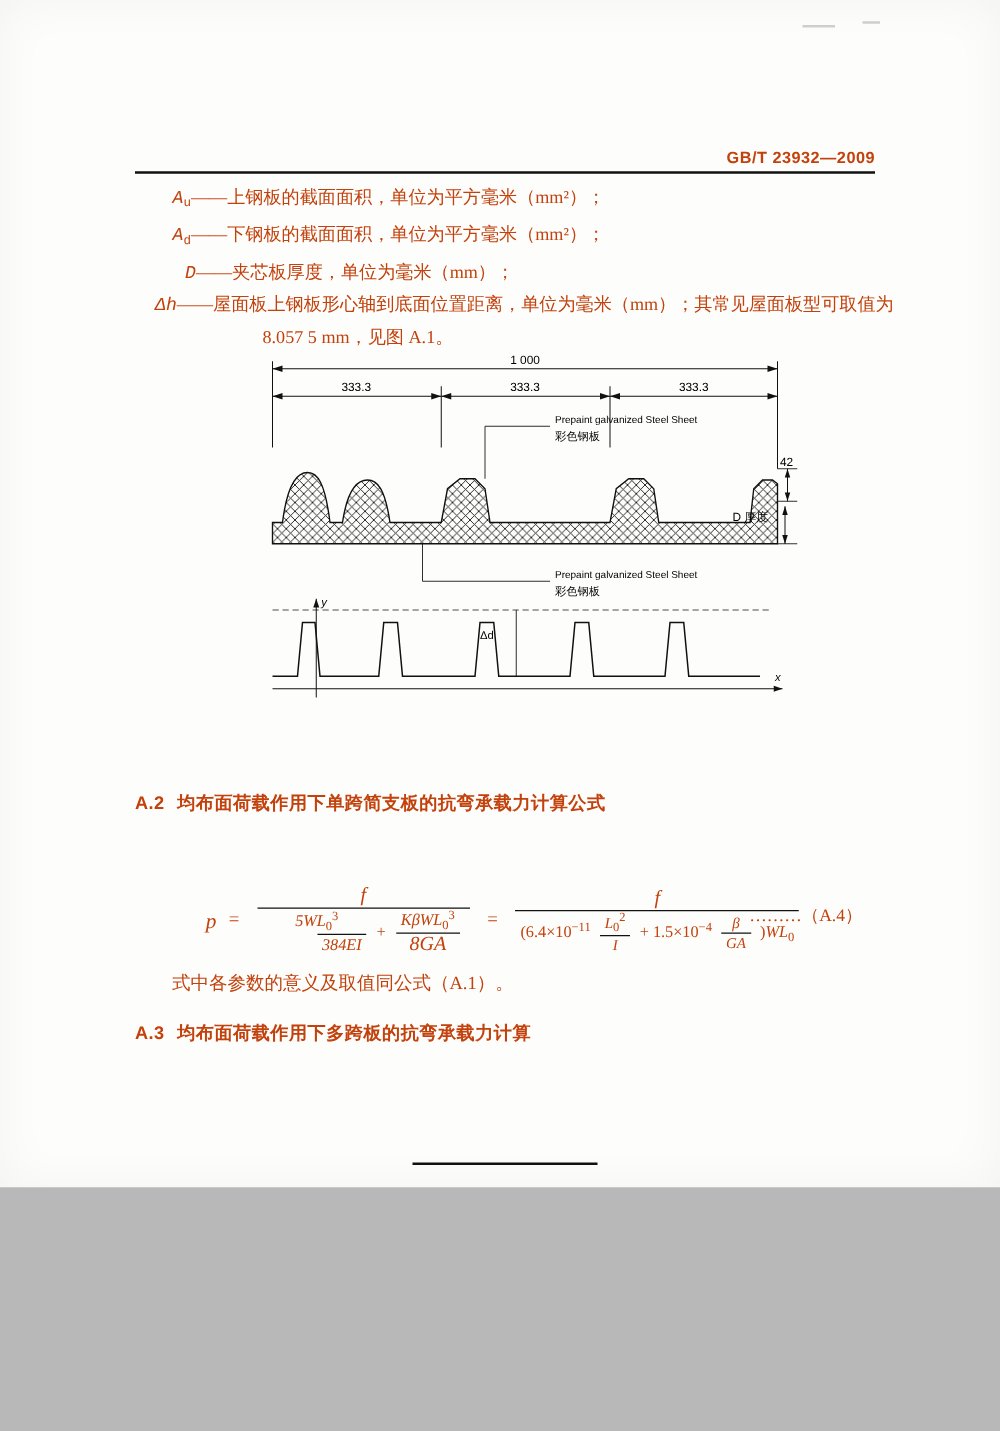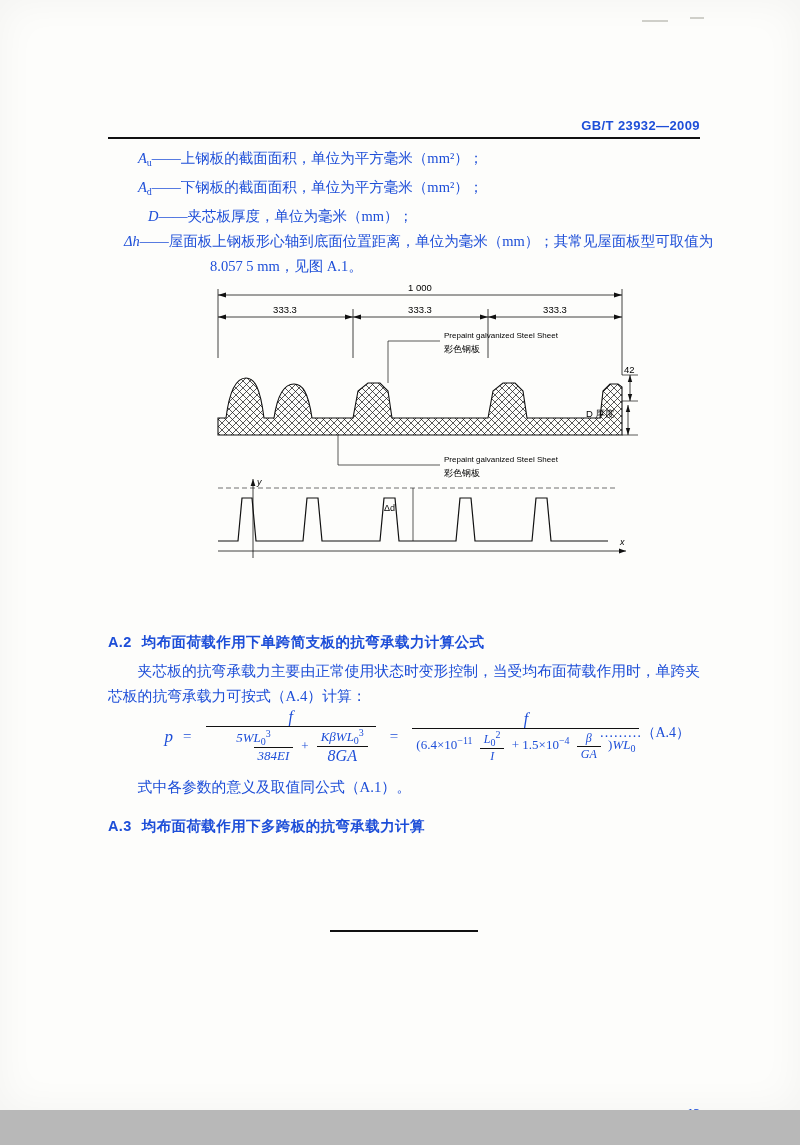--- a/index.html
+++ b/index.html
@@ -3,25 +3,25 @@
 <meta charset="utf-8">
 <style>
   html, body {
     margin: 0;
     padding: 0;
     background: #b8b8b8;
   }
   .page {
     position: relative;
     width: 800px;
-    height: 1110px;
+    height: 950px;
     background: #fdfdfb;
     overflow: hidden;
     font-family: "Liberation Serif", serif;
-    color: #1d4ed8;
+    color: #c2410c;
     box-sizing: border-box;
     padding-left: 25px;
   }
   .page::before{
     content:"";
     position:absolute;
     left:0; top:0; right:0; bottom:0;
     box-shadow: inset 0 0 40px rgba(0,0,0,0.045);
     pointer-events:none;
   }
@@ -53,21 +53,21 @@
   
   .defs {
     position: absolute;
     left: 30px;
     top: 146px;
     width: 560px;
     font-size: 14.5px;
     line-height: 25px;
   }
   .def-row { white-space: nowrap; }
-  .def-sym { font-family: Liberation Serif, serif; font-style: italic; }
+  .def-sym { font-family: Liberation Mono, monospace; font-style: italic; }
   .sub { font-size: 10px; vertical-align: -3px; font-style: normal;}
   .sup { font-size: 10px; vertical-align: 5px; font-style: normal;}
   .def-cont {
     margin-left: 72px;
   }
   .unit-note {
     position: absolute;
     right: 30px;
     top: 268px;
     font-size: 13px;
@@ -275,21 +275,20 @@
         <line x1="205" y1="205" x2="205" y2="258" stroke="#111" stroke-width="0.7"></line>
         <text x="176" y="228" font-size="9" font-family="Liberation Serif, serif">Δd</text>
       </svg>
     </div>
 
 
     <div class="sec" style="top:633px;">
       <span class="num">A.2</span><span>均布面荷载作用下单跨简支板的抗弯承载力计算公式</span>
     </div>
 
-    <div class="para" style="top:659px;">夹芯板的抗弯承载力主要由正常使用状态时变形控制，当受均布面荷载作用时，单跨夹芯板的抗弯承载力可按式（A.4）计算：</div>
 
     <div class="formula" style="top:708px;">
       <span class="fbox" style="font-style:italic; font-size:17px;">p</span>
       <span class="fbox" style="margin:0 6px;">=</span>
       <span class="frac">
         <span class="num-part ital" style="font-size:16px;">f</span>
         <span class="den-part">
           <span class="frac">
             <span class="num-part ital" style="font-size:13px;">5<span class="ital">WL</span><span class="sub">0</span><span class="sup">3</span></span>
             <span class="den-part ital" style="font-size:13px;margin-left:40px;">384<span class="ital">EI</span></span>

